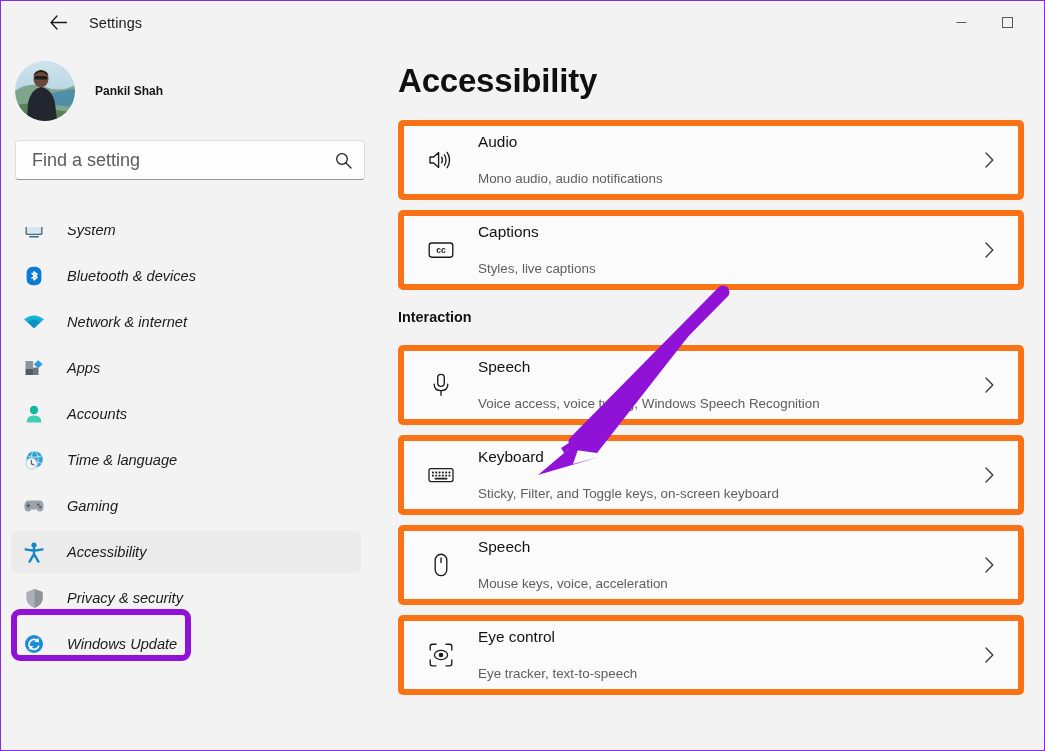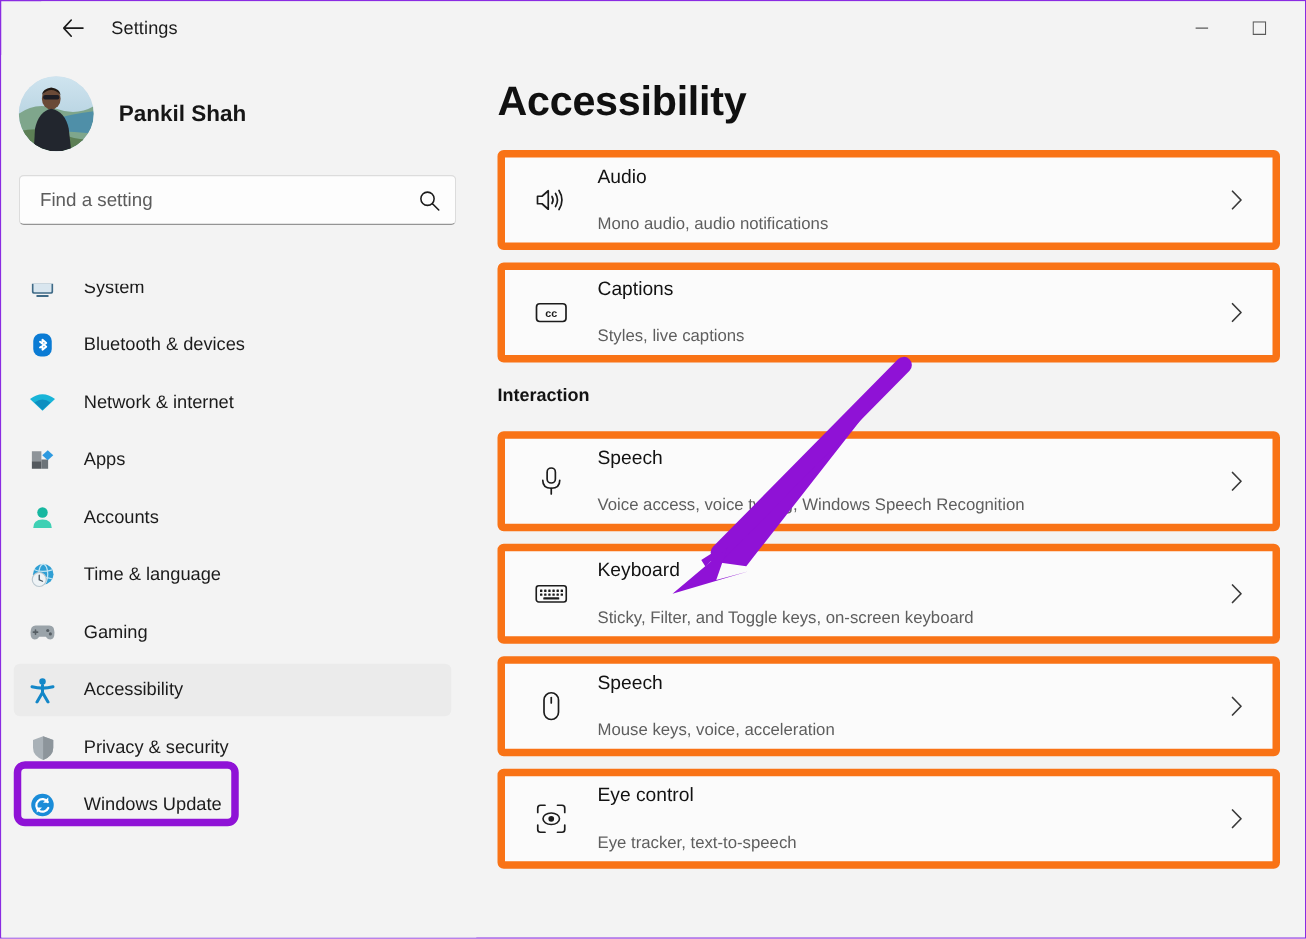--- a/index.html
+++ b/index.html
@@ -76,21 +76,21 @@
     width: 60px; height: 60px;
     border-radius: 50%;
     overflow: hidden;
     flex: 0 0 auto;
     background: #cfe0ea;
     position: relative;
   }
   .avatar svg { display: block; }
   .profile-name {
     margin-left: 20px;
-    font-size: 18px;
+    font-size: 12px;
     font-weight: bold;
     color: #161616;
   }
 
   .searchbox {
     position: relative;
     margin: 18px 16px 0 14px;
     height: 40px;
     background: #fdfdfd;
     border: 1px solid #dcdcdc;
@@ -99,21 +99,21 @@
     display: flex;
     align-items: center;
     padding: 0 12px 0 16px;
   }
   .searchbox input {
     flex: 1;
     border: none;
     outline: none;
     background: transparent;
     font-family: "Liberation Sans", sans-serif;
-    font-size: 15px;
+    font-size: 18px;
     color: #1b1b1b;
   }
   .searchbox input::placeholder { color: #5c5c5c; }
   .search-icon { color: #1b1b1b; display: flex; align-items: center; }
 
   .nav {
     position: absolute;
     top: 183px; left: 0;
     width: 380px;
     height: 525px;
@@ -125,20 +125,21 @@
   }
   .nav-item {
     position: relative;
     display: flex;
     align-items: center;
     height: 42px;
     margin: 4px 20px 4px 10px;
     padding-left: 12px;
     border-radius: 5px;
     cursor: pointer;
+    font-style: italic;
   }
   .nav-item.selected { background: #ebebeb; }
   .nav-item.selected::before {
     content: "";
     position: absolute;
     left: -4px; top: 11px;
     width: 3px; height: 18px;
     border-radius: 2px;
     background: #0067c0;
     opacity: 0;

